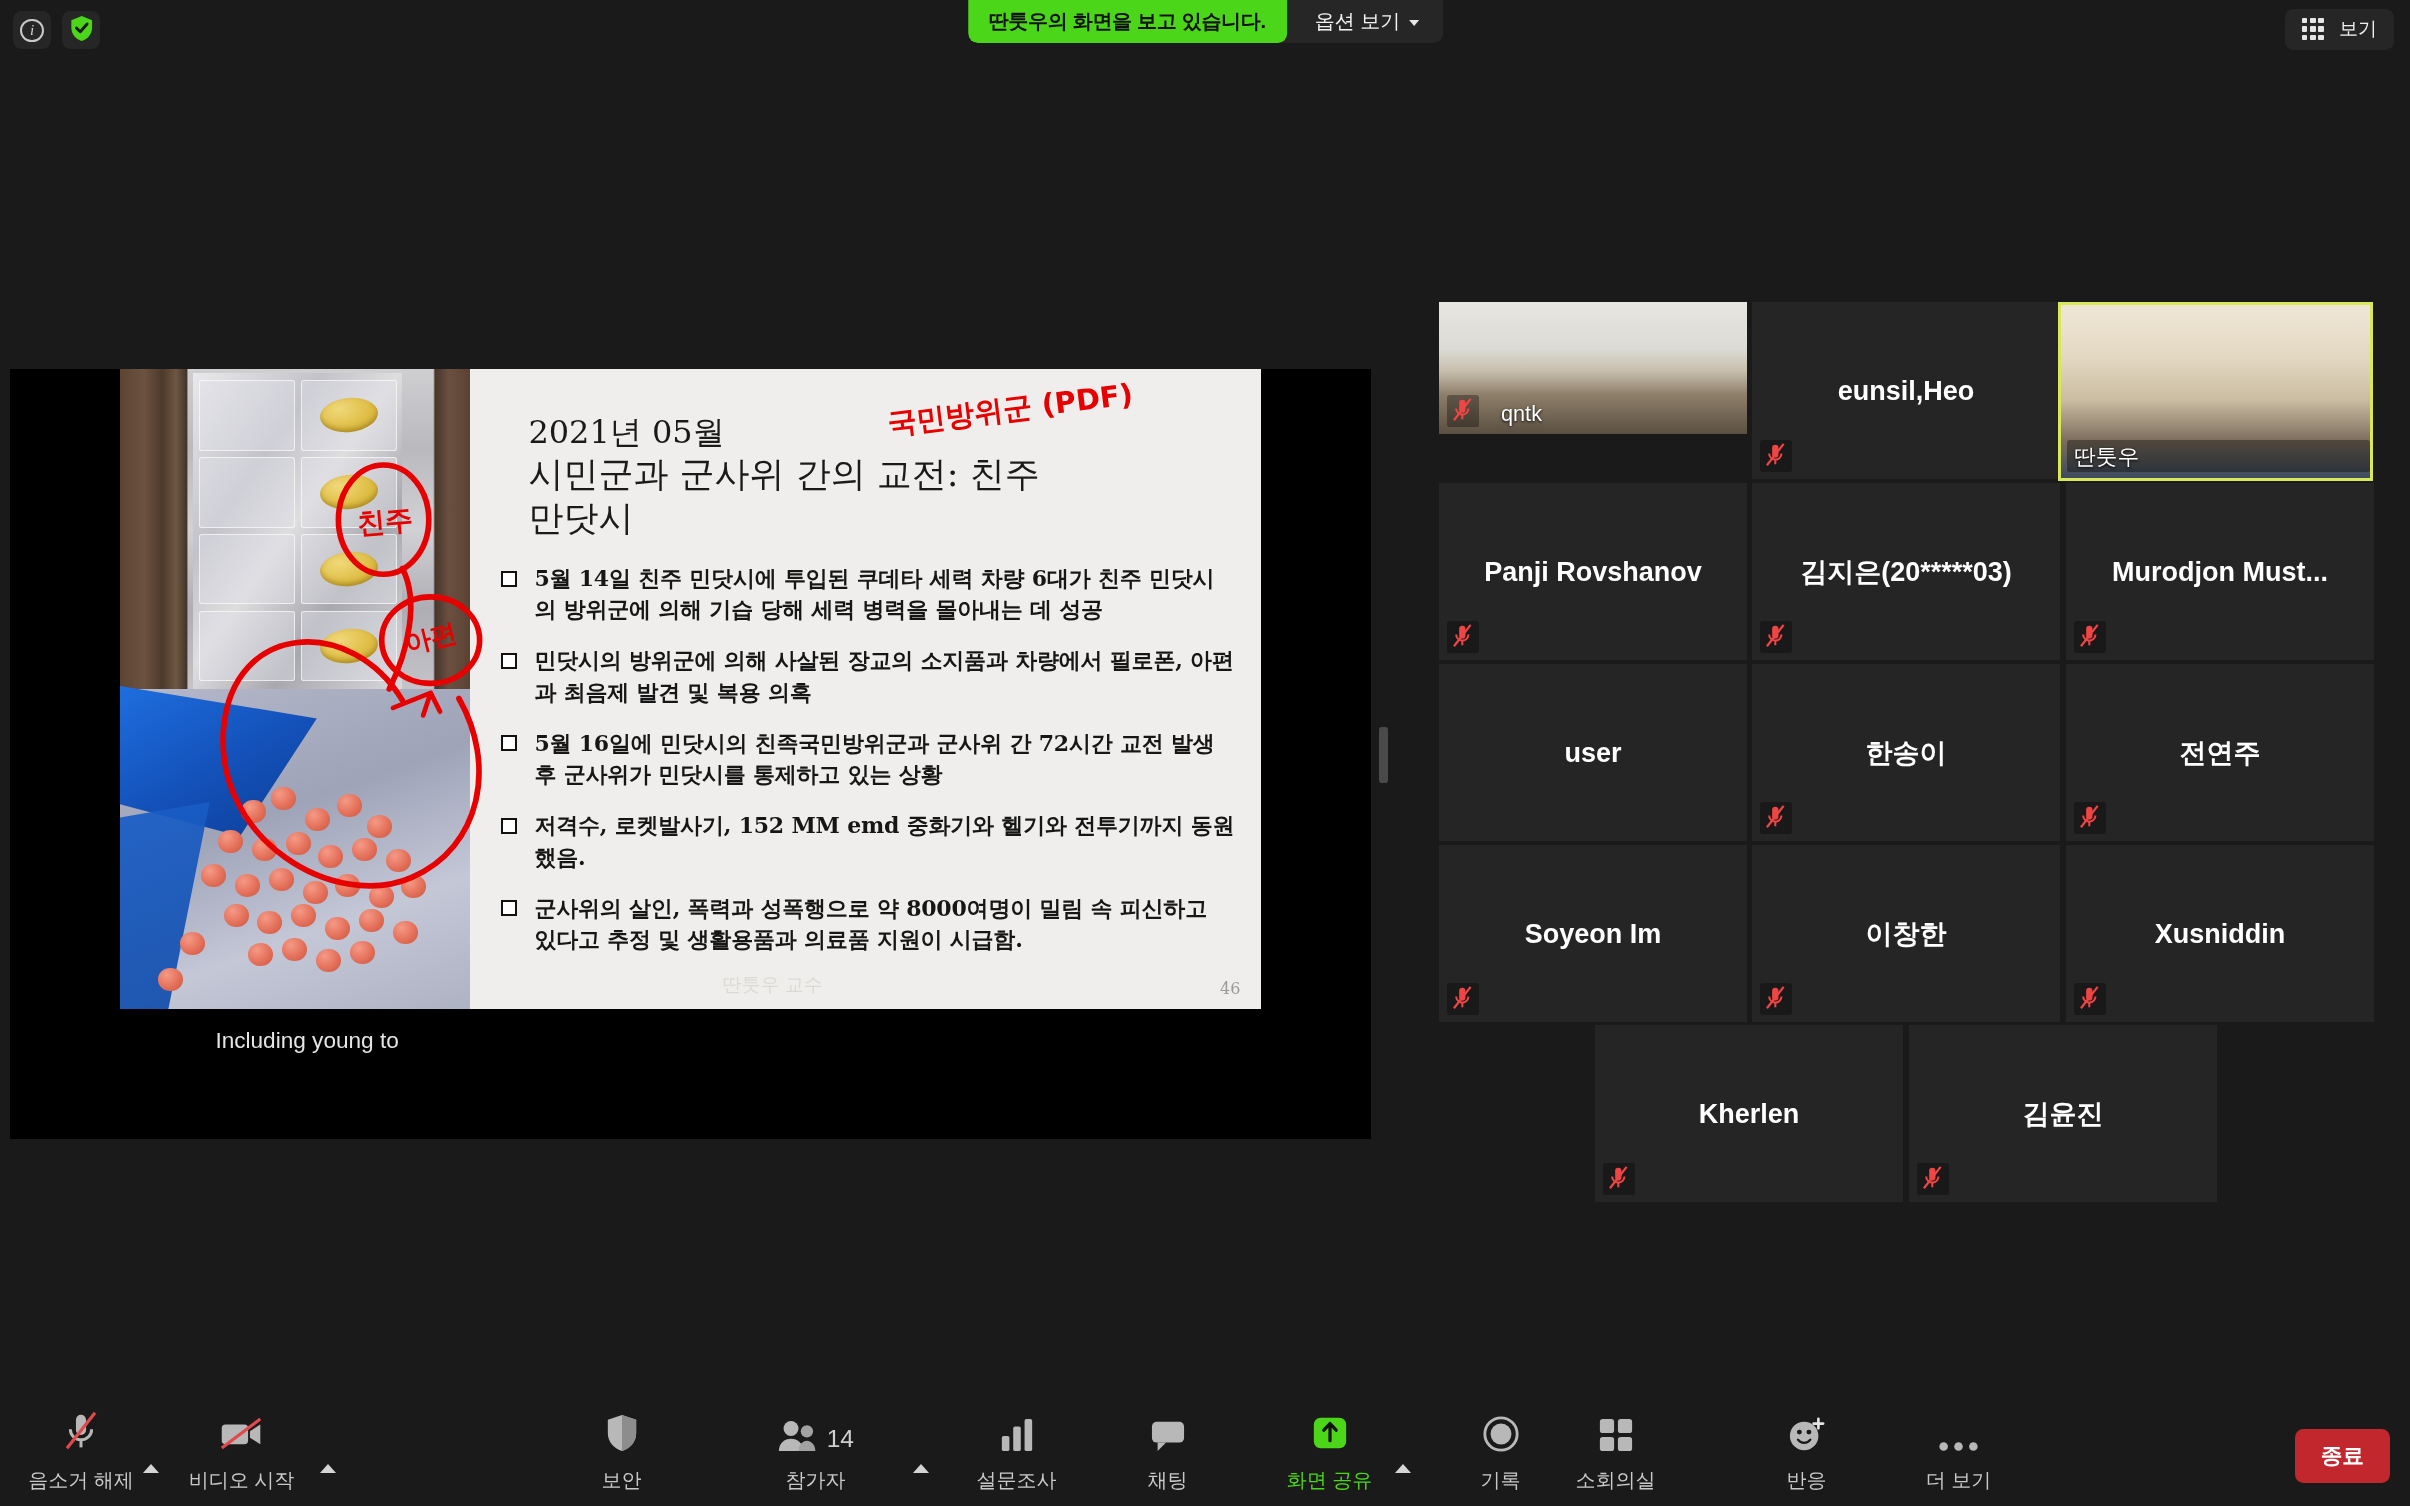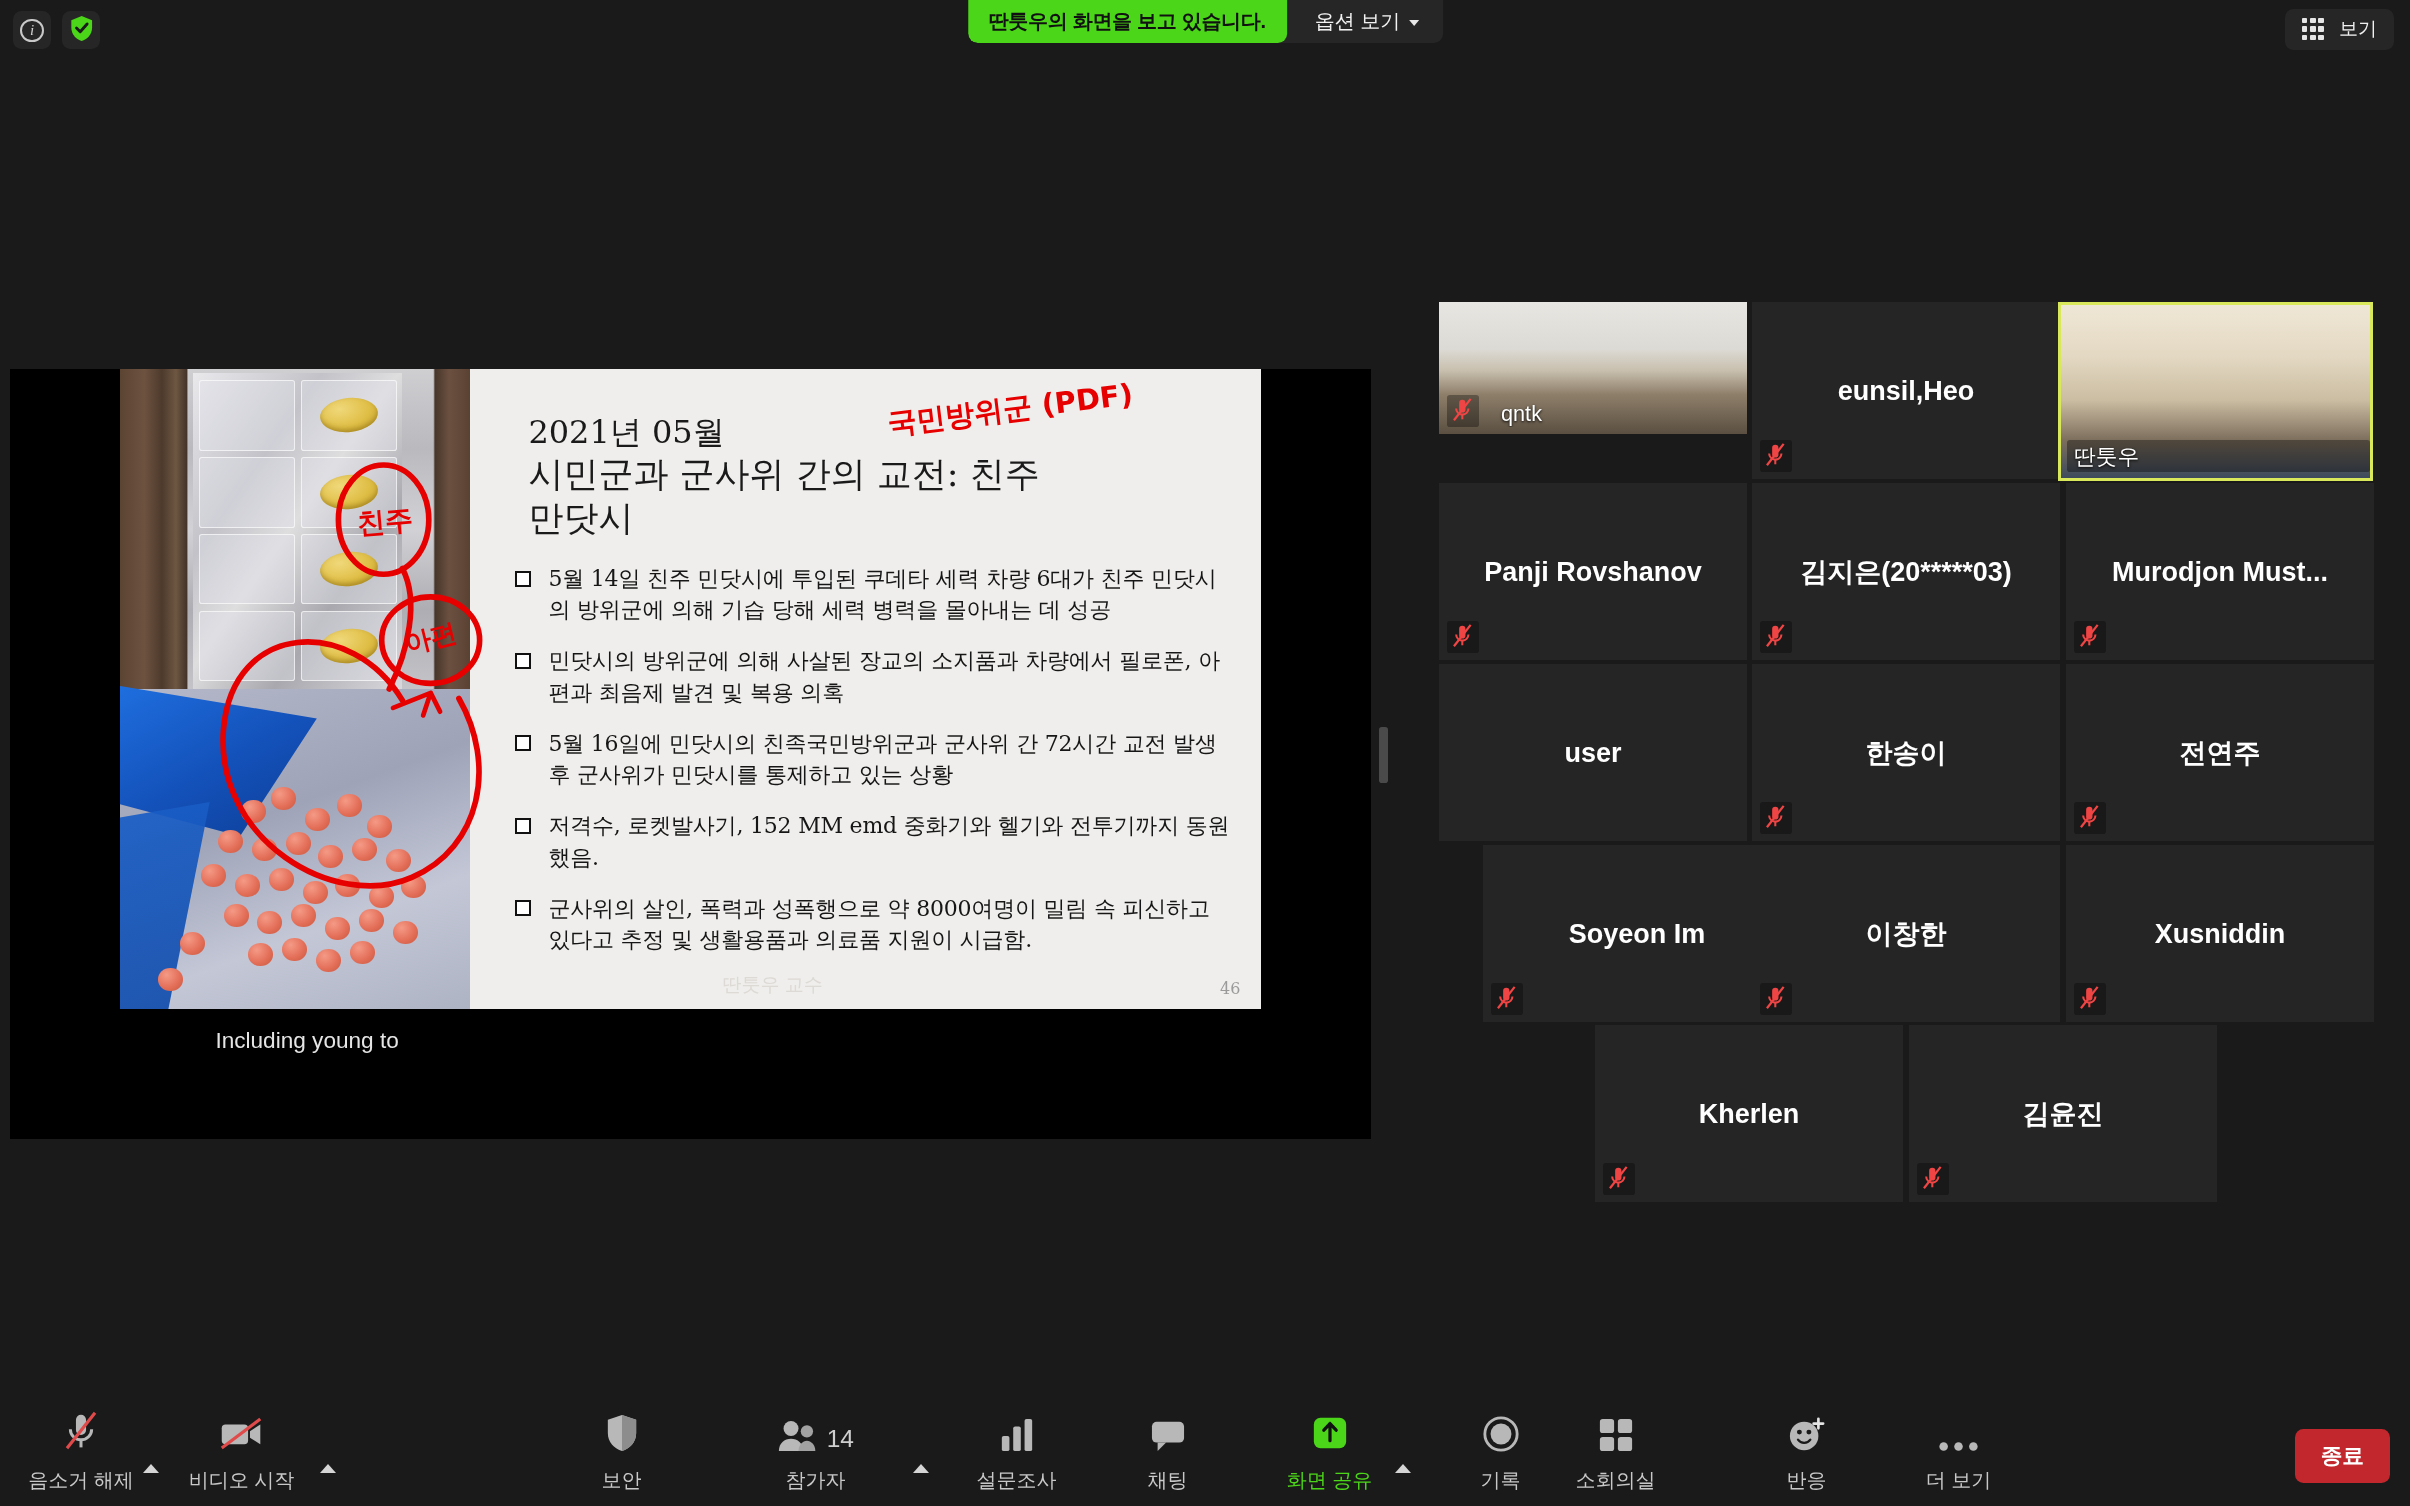--- a/index.html
+++ b/index.html
@@ -72,21 +72,21 @@
               clip-path: polygon(0 8%,70% 0,40% 100%,0 100%); opacity: .92; }
   .tablets { position: absolute; inset: 0; }
   .tab { position: absolute; width: 24.5px; height: 22.6px; border-radius: 50%;
          background: radial-gradient(ellipse at 35% 30%, #f49a86 0%, #e4705a 55%, #c9563f 100%); }
 
   .slide-body { position: absolute; left: 350px; top: 0; right: 0; bottom: 0; }
   .slide-title { position: absolute; left: 58px; top: 43px; width: 584px; color: #1a1a1a;
                  font-family: "DejaVu Serif", "Liberation Serif", serif; line-height: 1.26; }
   .slide-title .t1 { font-size: 32px; }
   .slide-title .t2 { font-size: 35px; }
-  .bullets { position: absolute; left: 45px; top: 194px; right: 26px; }
+  .bullets { position: absolute; left: 31px; top: 194px; right: 26px; font-weight: bold; }
   .bullet { display: flex; gap: 17px; margin-bottom: 20px; }
   .bsq { flex: none; width: 16px; height: 16px; border: 2.8px solid #111; margin-top: 7.5px; background: #fff; }
   .btxt { color: #161616; font-size: 22px; line-height: 1.42;
           font-family: "DejaVu Serif", "Liberation Serif", serif; letter-spacing: -0.2px; }
   .slide-num { position: absolute; right: 21px; bottom: 11.3px; color: #9a9a9a; font-size: 16px;
                font-family: "DejaVu Serif", serif; }
   .wm { position: absolute; left: 252px; bottom: 11.3px; color: #ddd9d4; font-size: 19px; }
 
   .ink { position: absolute; inset: 0; pointer-events: none; }
   .ink-txt { position: absolute; color: #e60000; font-weight: bold;
@@ -375,21 +375,21 @@
         <svg width="22.6" height="26" viewBox="0 0 24 28">
             <path d="M12 3a3.4 3.4 0 0 1 3.4 3.4v7a3.4 3.4 0 0 1-6.8 0v-7A3.4 3.4 0 0 1 12 3z" fill="#f04545"></path>
             <path d="M5.4 12.4a6.6 6.6 0 0 0 13.2 0" stroke="#f04545" stroke-width="2.2" fill="none"></path>
             <line x1="12" y1="19" x2="12" y2="24" stroke="#f04545" stroke-width="2.2"></line>
             <line x1="3" y1="25" x2="21" y2="2" stroke="#f04545" stroke-width="2.4"></line>
           </svg>
       </div>
       <div class="nm">전연주</div>
     </div>
 
-    <div class="ptile" style="left:1483px;top:845px;width:308px;height:177px;">
+    <div class="ptile" style="left:1439px;top:845px;width:308px;height:177px;">
       <div class="mute">
         <svg width="22.6" height="26" viewBox="0 0 24 28">
             <path d="M12 3a3.4 3.4 0 0 1 3.4 3.4v7a3.4 3.4 0 0 1-6.8 0v-7A3.4 3.4 0 0 1 12 3z" fill="#f04545"></path>
             <path d="M5.4 12.4a6.6 6.6 0 0 0 13.2 0" stroke="#f04545" stroke-width="2.2" fill="none"></path>
             <line x1="12" y1="19" x2="12" y2="24" stroke="#f04545" stroke-width="2.2"></line>
             <line x1="3" y1="25" x2="21" y2="2" stroke="#f04545" stroke-width="2.4"></line>
           </svg>
       </div>
       <div class="nm">Soyeon Im</div>
     </div>

